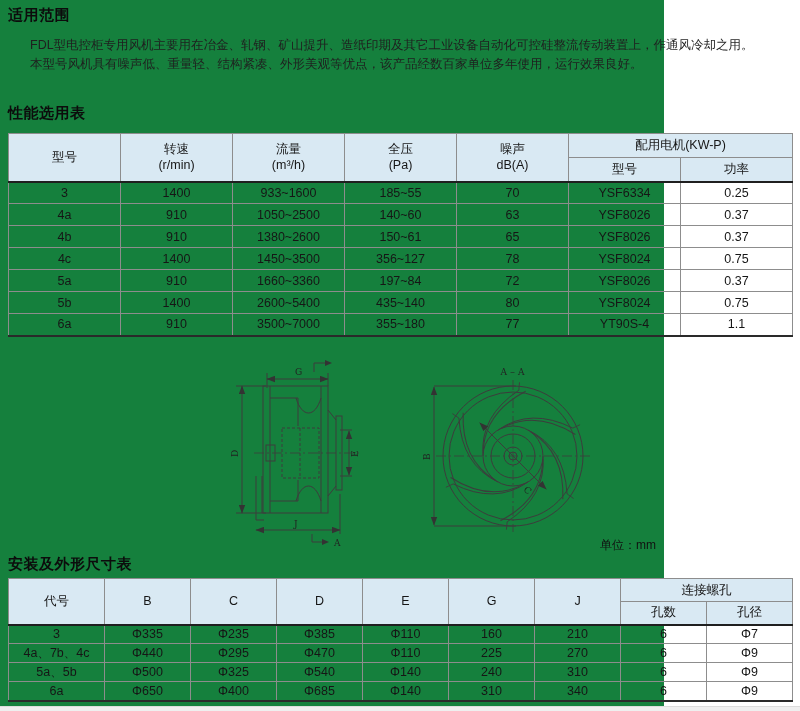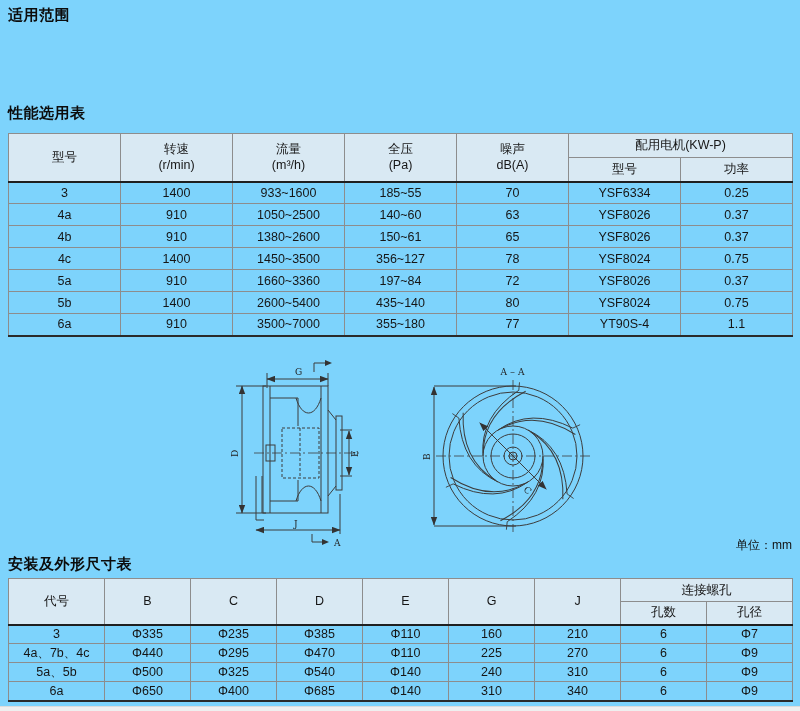--- a/index.html
+++ b/index.html
@@ -1,19 +1,19 @@
 <!DOCTYPE html>
 <html><head>
 <meta charset="utf-8">
 <style>
   * { box-sizing: border-box; }
   html,body { margin:0; padding:0; background:#ffffff; }
   body { width:800px; height:711px; overflow:hidden;
          font-family:"Liberation Sans","DejaVu Sans",sans-serif; color:#1b1b1b; }
-  .page { position:relative; width:800px; height:711px; background:#7dd3fc; }
+  .page { position:relative; width:664px; height:711px; background:#15803d; }
 
   .sec-title { position:absolute; left:8px; font-size:15px; font-weight:bold;
                color:#0c0c0c; letter-spacing:0.5px; }
   .title-scope { top:6px; }
   .title-perf  { top:104px; }
   .title-diag  { top:347px; }
   .title-dim   { top:555px; }
 
   .intro { position:absolute; left:30px; top:36px; width:762px;
            font-size:12.5px; line-height:19px; color:#1f1f1f; }
@@ -48,20 +48,22 @@
                   background:#efefef; border-top:1px solid #dcdcdc; }
 </style>
 </head>
 <body>
 
 <div class="page">
 
   <div class="sec-title title-scope">适用范围</div>
 
   <div class="intro">
+    <p>FDL型电控柜专用风机主要用在冶金、轧钢、矿山提升、造纸印期及其它工业设备自动化可控硅整流传动装置上，作通风冷却之用。</p>
+    <p>本型号风机具有噪声低、重量轻、结构紧凑、外形美观等优点，该产品经数百家单位多年使用，运行效果良好。</p>
   </div>
 
   <div class="sec-title title-perf">性能选用表</div>
 
   <table class="spec" id="perf-table">
     <colgroup>
       <col style="width:112px">
         <col style="width:112px">
         <col style="width:112px">
       <col style="width:112px">

